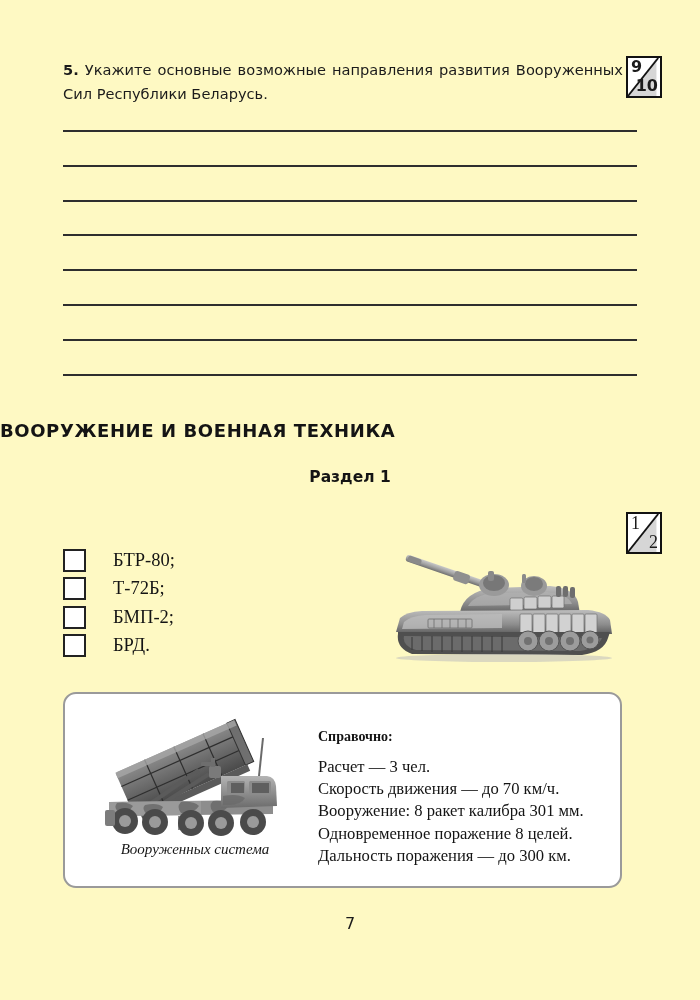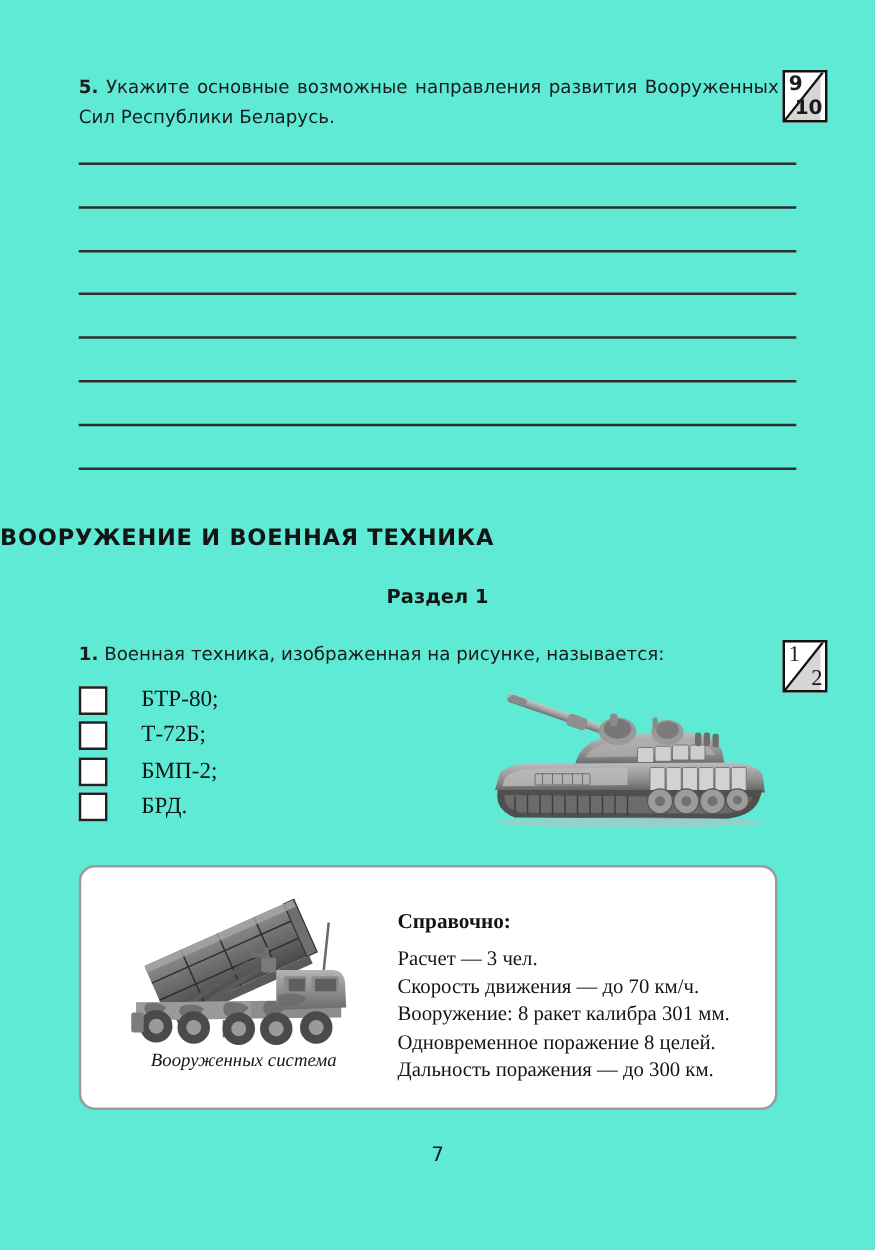--- a/index.html
+++ b/index.html
@@ -4,21 +4,21 @@
 <style>
   html, body {
     margin: 0;
     padding: 0;
     background: #ffffff;
   }
   .page {
     position: relative;
     width: 700px;
     height: 1000px;
-    background: #5eead4;
+    background: #fef9c3;
     overflow: hidden;
     font-family: "Liberation Sans", sans-serif;
     color: #1b1b1b;
   }
 
   
   .q5-block {
     position: absolute;
     left: 63px;
     top: 58px;
@@ -194,21 +194,21 @@
   .info-text {
     position: absolute;
     left: 253px;
     top: 32px;
     width: 295px;
     font-family: "Liberation Serif", serif;
     color: #141414;
   }
   .info-heading {
     font-weight: bold;
-    font-size: 17px;
+    font-size: 14px;
     line-height: 22px;
     margin-bottom: 8px;
   }
   .info-line {
     font-size: 16.6px;
     line-height: 22.2px;
     white-space: nowrap;
   }
 
   
@@ -248,23 +248,20 @@
     <div class="answer-line"></div>
     <div class="answer-line"></div>
     <div class="answer-line"></div>
     <div class="answer-line"></div>
     <div class="answer-line"></div>
   </div>
 
   <div class="section-title">ВООРУЖЕНИЕ И ВОЕННАЯ ТЕХНИКА</div>
   <div class="subsection-title">Раздел 1</div>
 
-  <div class="q1-block">
-    <div class="q-text"><span class="q-num">1.</span> <span>Военная техника, изображенная на рисунке, называется:</span></div>
-  </div>
 
   <div class="score-box serif" id="score-box-2">
     <svg class="diag" viewBox="0 0 36 42" preserveAspectRatio="none">
       <polygon points="32,0 32,42 0,42" fill="#d6d6d6"></polygon>
       <line x1="0" y1="42" x2="34" y2="0" stroke="#121212" stroke-width="2"></line>
     </svg>
     <span class="num-top">1</span>
     <span class="num-bot">2</span>
   </div>
 

